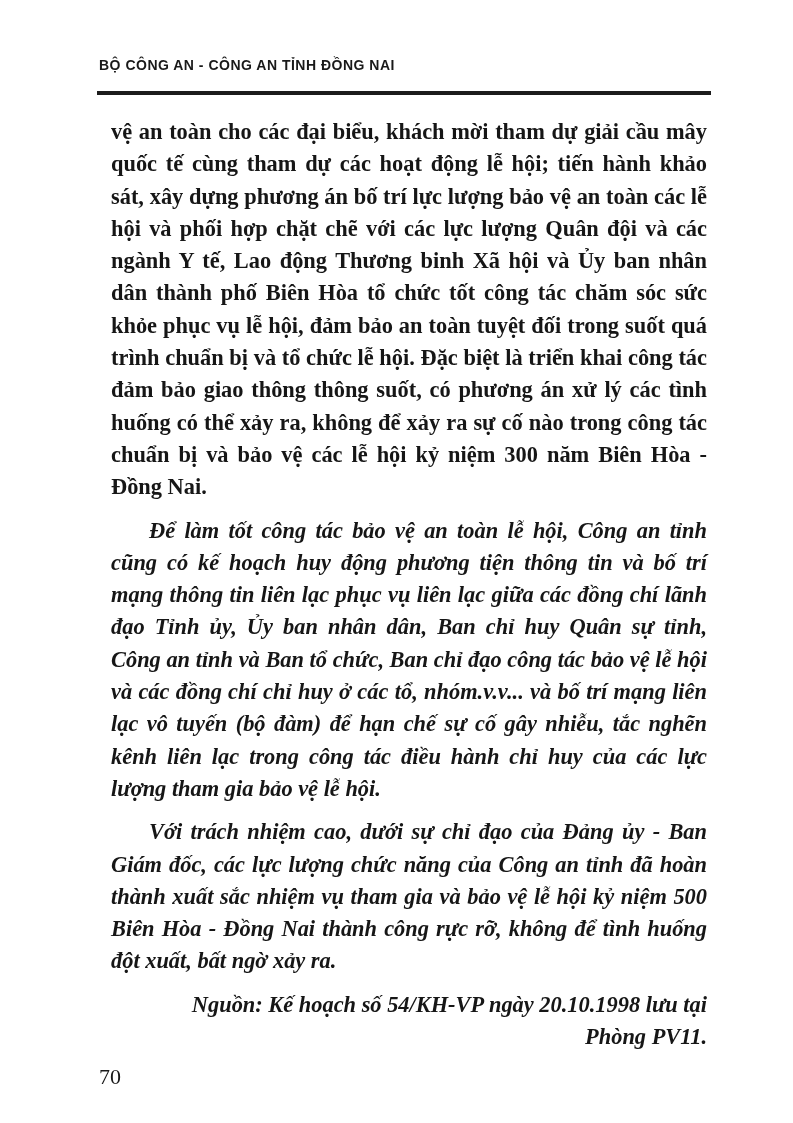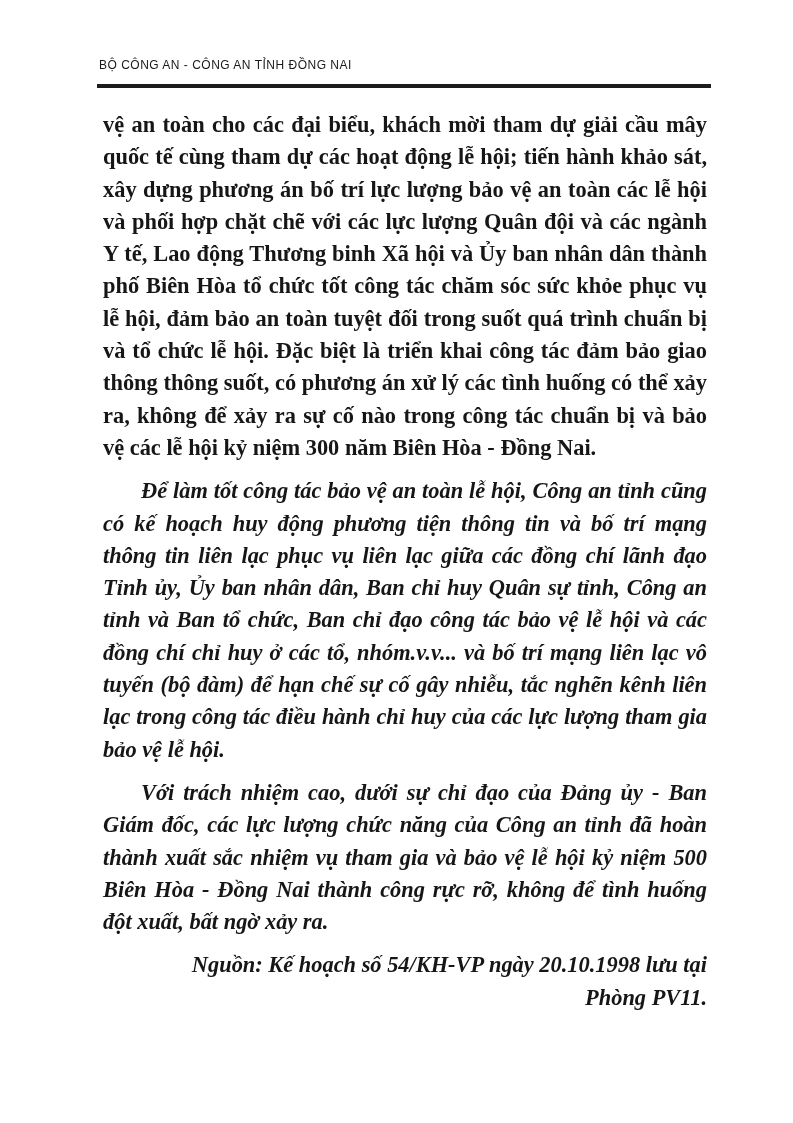--- a/index.html
+++ b/index.html
@@ -18,45 +18,45 @@
     color: #1a1a1a;
   }
   .content {
     position: absolute;
     left: 99px;
     top: 56px;
     width: 608px;
   }
   .running-header {
     font-family: "Liberation Sans", sans-serif;
-    font-weight: 400;
-    font-size: 12px;
+    font-weight: 700;
+    font-size: 14px;
     letter-spacing: 0.5px;
     color: #191919;
     line-height: 18px;
-    padding-bottom: 10px;
+    padding-bottom: 17px;
     white-space: nowrap;
   }
   .header-rule {
     height: 4px;
     background: #1c1c1c;
     margin-left: -2px;
     margin-right: -4px;
   }
   .body-text {
     margin-top: 21px;
     font-family: "Liberation Serif", "DejaVu Serif", serif;
     font-weight: 600;
     font-size: 22.4px;
     line-height: 32.3px;
     text-align: justify;
     color: #161616;
   }
   .body-text p {
-    margin: 0 0 11px 4px;
+    margin: 0 0 11px 12px;
   }
   .body-text p.indented {
     text-indent: 38px;
     font-style: italic;
   }
   .source-note {
     font-style: italic;
     text-indent: 38px;
     text-align: right;
   }
@@ -78,15 +78,16 @@
 
     <div class="header-rule"></div>
 
     <main class="body-text">
       <p>vệ an toàn cho các đại biểu, khách mời tham dự giải cầu mây quốc tế cùng tham dự các hoạt động lễ hội; tiến hành khảo sát, xây dựng phương án bố trí lực lượng bảo vệ an toàn các lễ hội và phối hợp chặt chẽ với các lực lượng Quân đội và các ngành Y tế, Lao động Thương binh Xã hội và Ủy ban nhân dân thành phố Biên Hòa tổ chức tốt công tác chăm sóc sức khỏe phục vụ lễ hội, đảm bảo an toàn tuyệt đối trong suốt quá trình chuẩn bị và tổ chức lễ hội. Đặc biệt là triển khai công tác đảm bảo giao thông thông suốt, có phương án xử lý các tình huống có thể xảy ra, không để xảy ra sự cố nào trong công tác chuẩn bị và bảo vệ các lễ hội kỷ niệm 300 năm Biên Hòa - Đồng Nai.</p>
       <p class="indented">Để làm tốt công tác bảo vệ an toàn lễ hội, Công an tỉnh cũng có kế hoạch huy động phương tiện thông tin và bố trí mạng thông tin liên lạc phục vụ liên lạc giữa các đồng chí lãnh đạo Tỉnh ủy, Ủy ban nhân dân, Ban chỉ huy Quân sự tỉnh, Công an tỉnh và Ban tổ chức, Ban chỉ đạo công tác bảo vệ lễ hội và các đồng chí chỉ huy ở các tổ, nhóm.v.v... và bố trí mạng liên lạc vô tuyến (bộ đàm) để hạn chế sự cố gây nhiễu, tắc nghẽn kênh liên lạc trong công tác điều hành chỉ huy của các lực lượng tham gia bảo vệ lễ hội.</p>
       <p class="indented">Với trách nhiệm cao, dưới sự chỉ đạo của Đảng ủy - Ban Giám đốc, các lực lượng chức năng của Công an tỉnh đã hoàn thành xuất sắc nhiệm vụ tham gia và bảo vệ lễ hội kỷ niệm 500 Biên Hòa - Đồng Nai thành công rực rỡ, không để tình huống đột xuất, bất ngờ xảy ra.</p>
       <p class="indented source-note">Nguồn: Kế hoạch số 54/KH-VP ngày 20.10.1998 lưu tại Phòng PV11.</p>
     </main>
 
+    <div class="page-number">70</div>
 
   </div>
 </div>
 
 </body></html>

